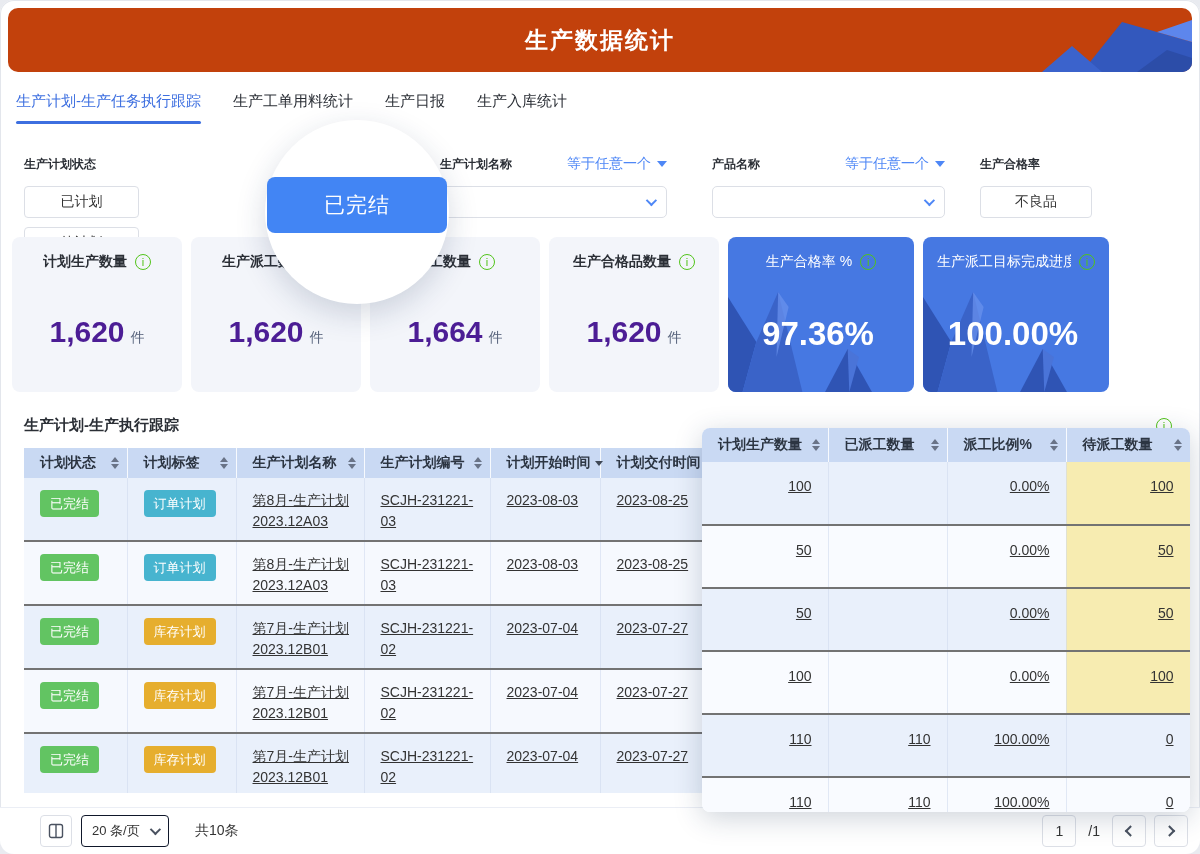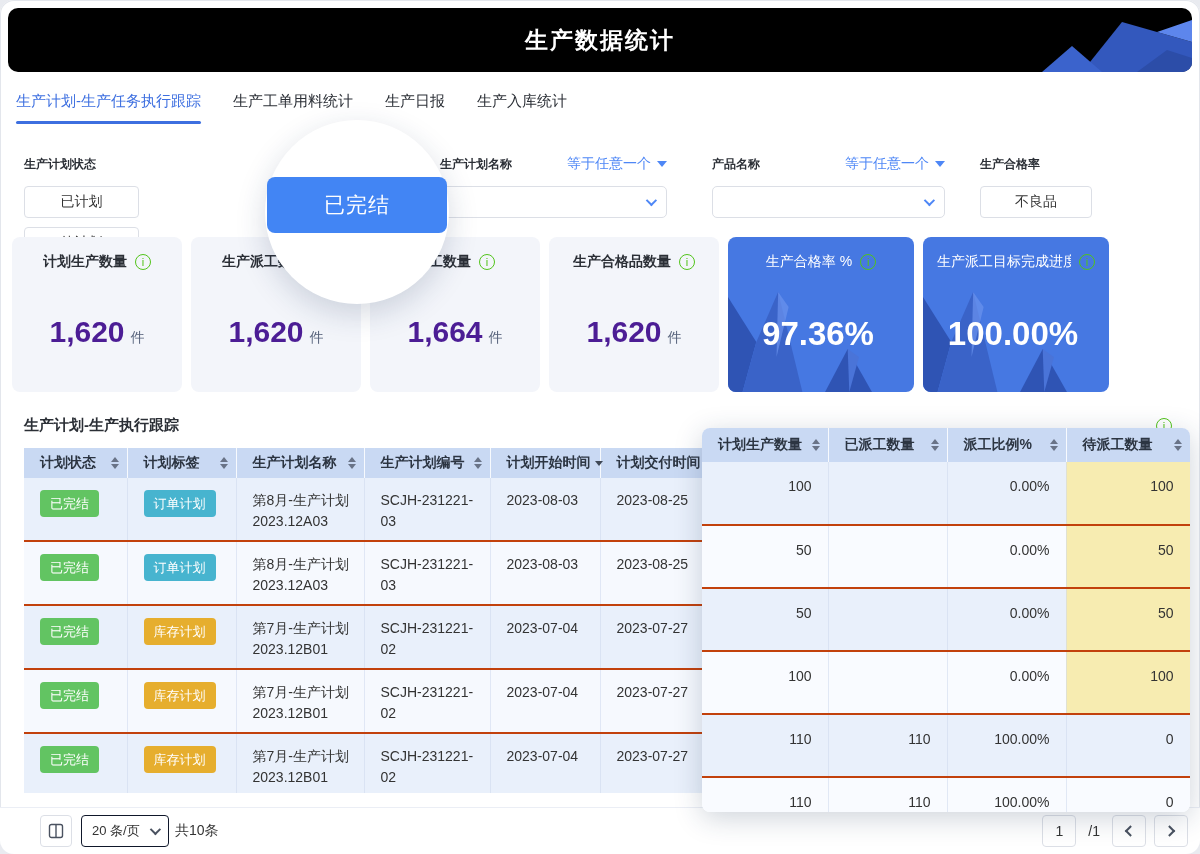--- a/index.html
+++ b/index.html
@@ -1,20 +1,20 @@
 <!DOCTYPE html>
 <html><head>
 <meta charset="utf-8">
 <style>
   * { margin:0; padding:0; box-sizing:border-box; }
   html,body { width:1200px; height:854px; background:#e9ebf0; font-family:"Liberation Sans","DejaVu Sans",sans-serif; }
   .stage { position:relative; width:1200px; height:854px; background:#fff; border-radius:14px; overflow:hidden; box-shadow:0 0 0 1px #e3e6ec inset; }
 
   
-  .banner { position:absolute; left:8px; top:8px; width:1184px; height:64px; background:#000000; border-radius:10px; overflow:hidden; display:flex; align-items:center; justify-content:center; }
+  .banner { position:absolute; left:8px; top:8px; width:1184px; height:64px; background:#c2410c; border-radius:10px; overflow:hidden; display:flex; align-items:center; justify-content:center; }
   .banner h1 { color:#fff; font-size:23px; font-weight:bold; letter-spacing:2px; z-index:2; }
   .banner svg { position:absolute; right:0; top:0; height:64px; width:260px; z-index:1; }
 
   
   .tabs { position:absolute; left:16px; top:92px; display:flex; gap:32px; }
   .tab { position:relative; font-size:15px; color:#2b2f36; padding-bottom:13px; cursor:pointer; white-space:nowrap; }
   .tab-active { color:#3d6fe0; }
   .tab-active::after { content:""; position:absolute; left:0; right:0; bottom:0; height:3px; background:#3d6fe0; border-radius:2px; }
 
   
@@ -55,21 +55,21 @@
 
   
   .sec-title-row { position:absolute; left:24px; top:416px; width:1148px; display:flex; align-items:center; justify-content:space-between; }
   .sec-title { font-size:15px; font-weight:bold; color:#2b2f36; }
 
   .table-wrap { position:absolute; left:24px; top:448px; width:828px; height:345px; overflow:hidden; }
   table { border-collapse:collapse; table-layout:fixed; }
   .mtable { width:828px; }
   th { background:#c9d9f3; height:30px; font-size:14px; font-weight:bold; color:#2c3542; text-align:left; padding:0 8px 0 16px; border-right:1px solid rgba(255,255,255,.85); white-space:nowrap; cursor:pointer; }
   .th-inner { display:flex; align-items:center; justify-content:space-between; gap:4px; }
-  td { font-size:14px; color:#333; vertical-align:top; padding:12px 10px 8px 16px; border-bottom:2px solid #c2410c; border-right:1px solid rgba(205,217,236,.55); line-height:21px; }
+  td { font-size:14px; color:#333; vertical-align:top; padding:12px 10px 8px 16px; border-bottom:2px solid #737373; border-right:1px solid rgba(205,217,236,.55); line-height:21px;text-decoration:underline; }
   .mtable tr:nth-child(odd) td { background:#e9f0fb; }
   .mtable tr:nth-child(even) td { background:#f6f9fe; }
   .mtable tbody tr { height:55px; }
 
   .sort { display:inline-flex; flex-direction:column; gap:2px; flex:none; }
   .sort .up { width:0; height:0; border-left:4px solid transparent; border-right:4px solid transparent; border-bottom:5px solid #697387; }
   .sort .dn { width:0; height:0; border-left:4px solid transparent; border-right:4px solid transparent; border-top:5px solid #697387; }
   .sort-desc .dn { border-top-color:#3f4856; }
 
   .badge { display:inline-block; padding:3px 10px; border-radius:4px; font-size:13px; color:#fff; white-space:nowrap; }
@@ -85,21 +85,21 @@
   .otable tbody tr { height:63px; }
   .otable tr:nth-child(odd) td { background:#e9f0fb; }
   .otable tr:nth-child(even) td { background:#f9fbff; }
   .otable td.cell-yellow { background:#f7ecb1 !important; }
 
   
   .footer { position:absolute; left:0; right:0; bottom:0; height:47px; background:#fff; border-top:1px solid #ebeef5; display:flex; align-items:center; padding:0 12px 0 40px; z-index:10; }
   .icon-btn { width:32px; height:32px; border:1px solid #dcdfe6; border-radius:4px; background:#fff; display:flex; align-items:center; justify-content:center; cursor:pointer; }
   .pagesize { margin-left:9px; height:32px; width:88px; border:1px solid #0f172a; border-radius:4px; background:#fff; display:flex; align-items:center; justify-content:space-between; padding:0 10px; font-size:13px; color:#333; cursor:pointer; }
   .pagesize .chev-down { border-color:#4a5260; }
-  .total-text { margin-left:6px; font-size:14px; color:#333; }
+  .total-text { margin-left:26px; font-size:14px; color:#333; }
   .pager { margin-left:auto; display:flex; align-items:center; gap:8px; }
   .page-input { width:34px; height:32px; border:1px solid #dcdfe6; border-radius:4px; text-align:center; font-size:14px; color:#333; display:flex; align-items:center; justify-content:center; background:#fff; }
   .page-total { font-size:14px; color:#333; margin:0 4px; }
   .page-btn { width:34px; height:32px; border:1px solid #dcdfe6; border-radius:4px; background:#fff; display:flex; align-items:center; justify-content:center; cursor:pointer; }
   .chev-left  { width:8px; height:8px; border-left:2px solid #4a5260; border-bottom:2px solid #4a5260; transform:rotate(45deg) translate(1px,-1px); }
   .chev-right { width:8px; height:8px; border-right:2px solid #4a5260; border-top:2px solid #4a5260; transform:rotate(45deg) translate(-1px,1px); }
 </style>
 </head>
 <body>
 

